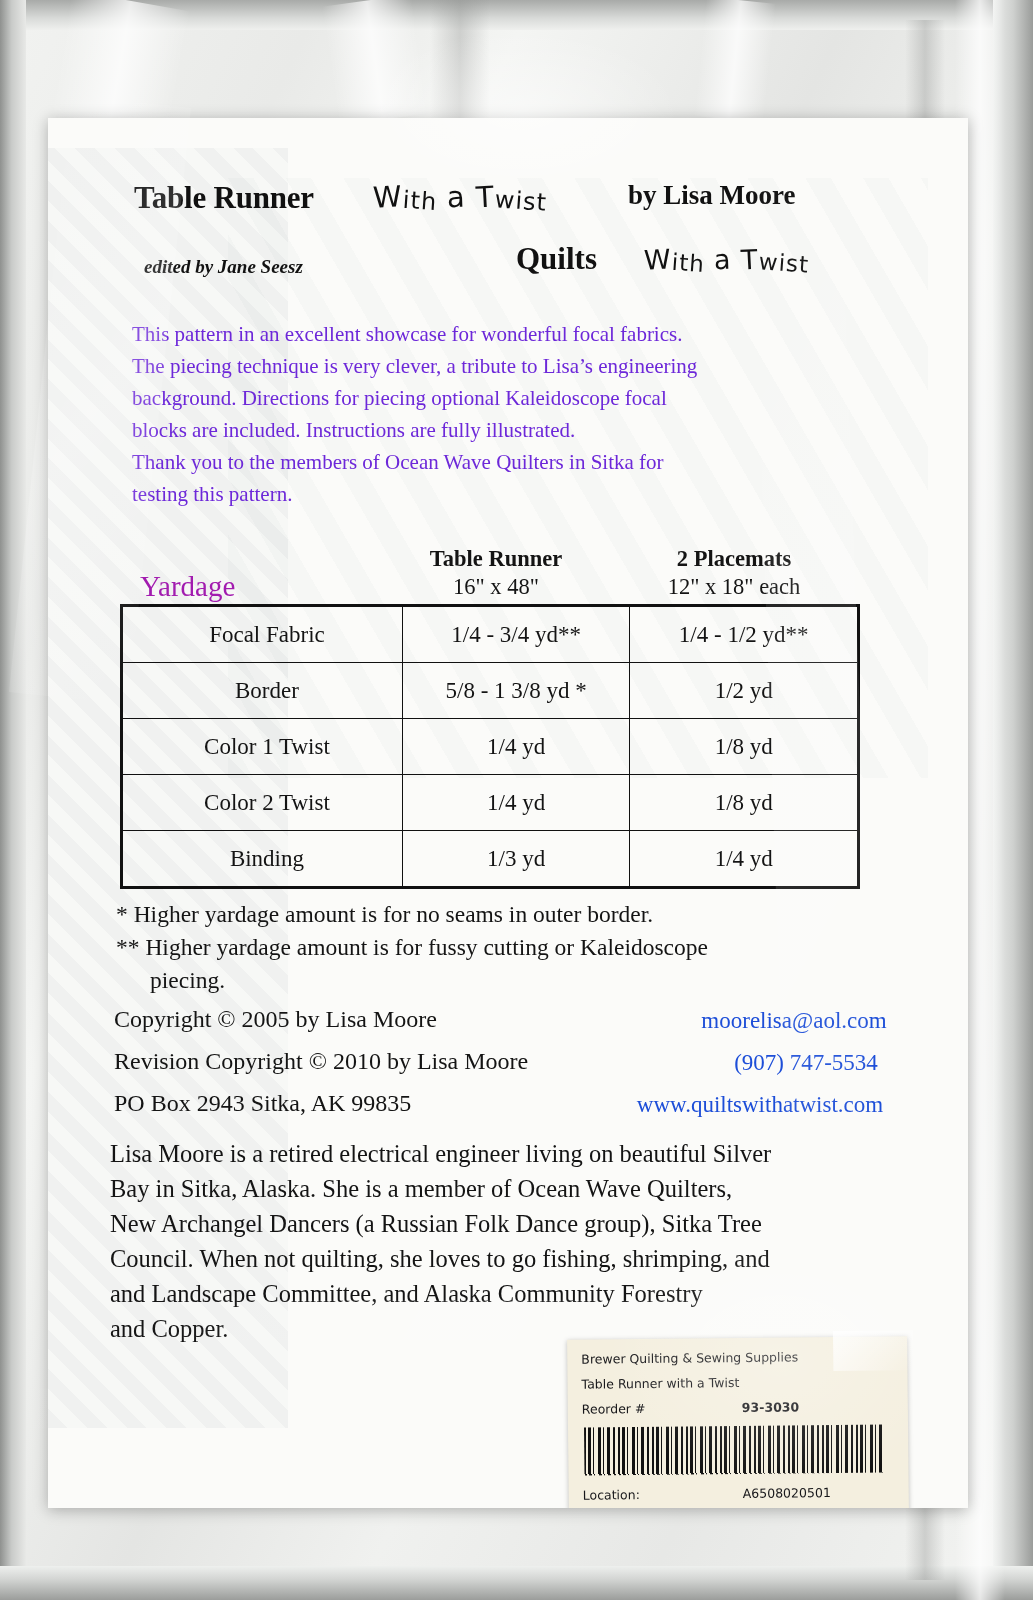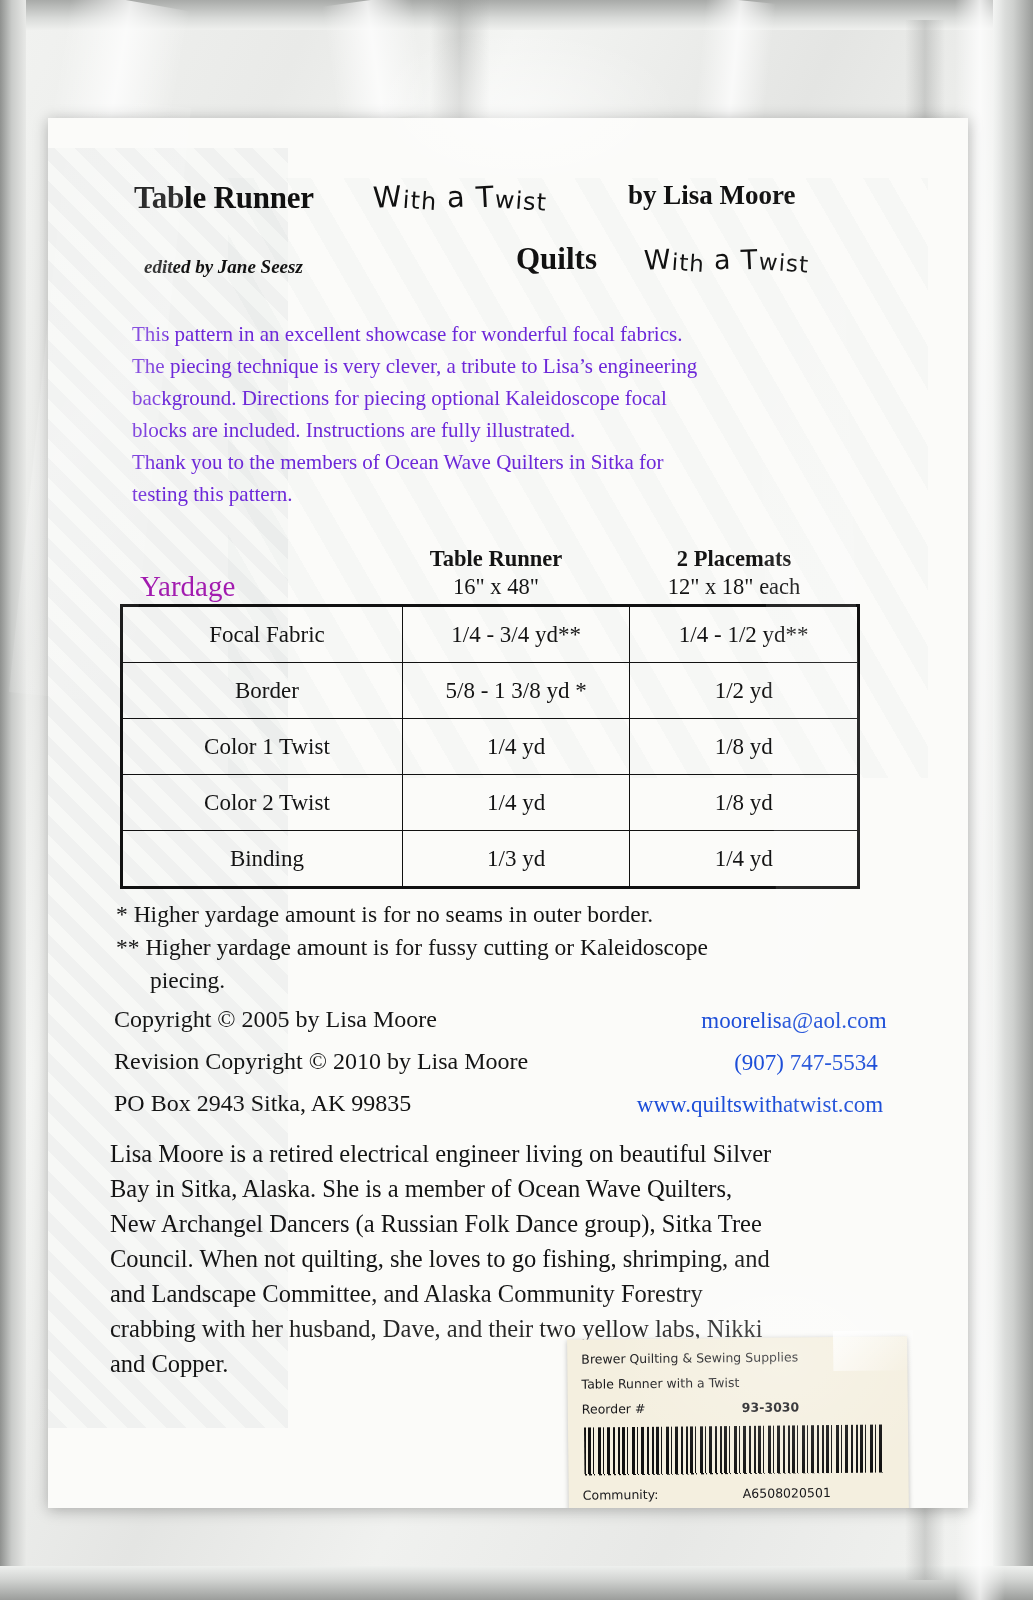--- a/index.html
+++ b/index.html
@@ -421,34 +421,33 @@
         <div class="l2">(907) 747-5534</div>
         <div class="l3">www.quiltswithatwist.com</div>
       </div>
 
       <div id="bio">
         <div>Lisa Moore is a retired electrical engineer living on beautiful Silver</div>
         <div>Bay in Sitka, Alaska.  She is a member of Ocean Wave Quilters,</div>
         <div>New Archangel Dancers (a Russian Folk Dance group), Sitka Tree</div>
         <div>Council.  When not quilting, she loves to go fishing, shrimping, and</div>
         <div>and Landscape Committee, and Alaska Community Forestry</div>
-        <div>crabbing with her husband, Dave, and their two yellow labs, Nikki</div>
         <div>and Copper.</div>
       </div>
 
       <div id="sticker">
         <div class="line" id="st-l1">Brewer Quilting &amp; Sewing Supplies</div>
         <div class="line" id="st-l2">Table Runner with a Twist</div>
         <div class="line" id="st-l3">
           <span>Reorder #</span>
           <span class="num">93-3030</span>
         </div>
         <div id="barcode"></div>
         <div class="line" id="st-l5">
-          <span>Community:</span>
+          <span>Location:</span>
           <span class="loc">A6508020501</span>
         </div>
         <div id="sticker-gloss"></div>
       </div>
 
     </div>
   </div>
 
   <div class="glare" style="left:40px;top:100px;width:120px;height:600px;transform:rotate(6deg);opacity:0.35;"></div>
   <div class="glare" style="left:770px;top:120px;width:90px;height:1200px;transform:rotate(-2deg);opacity:0.22;"></div>

